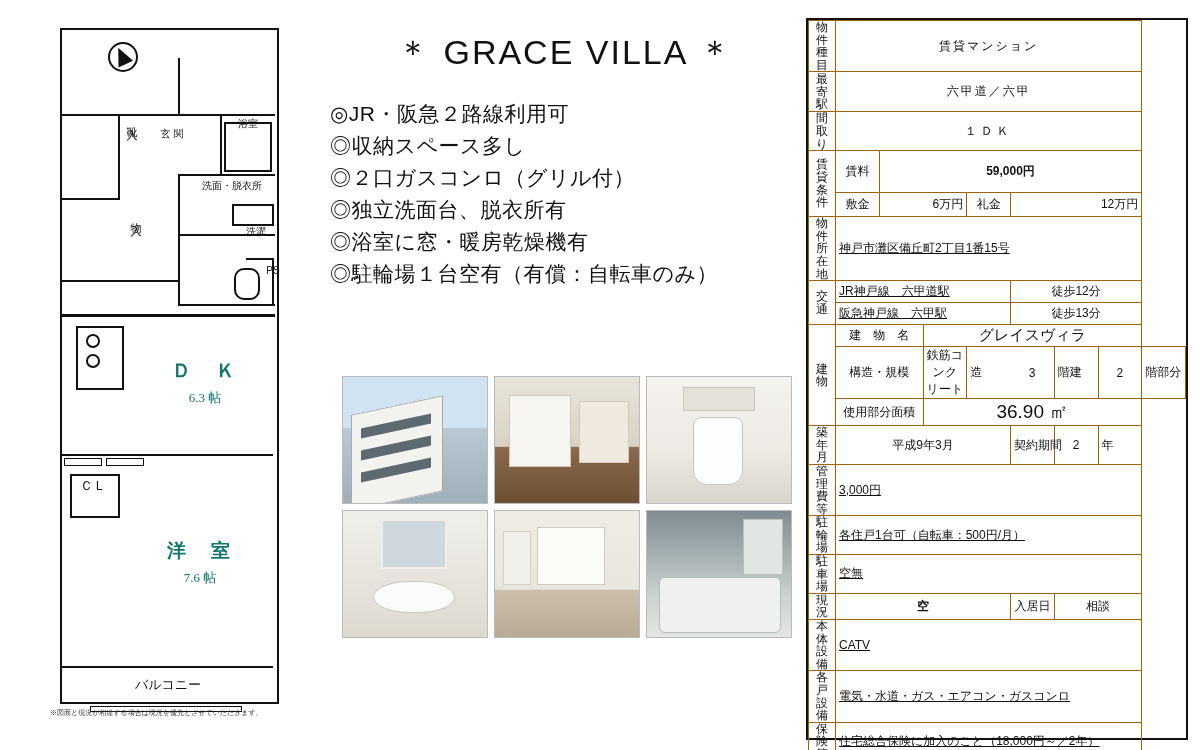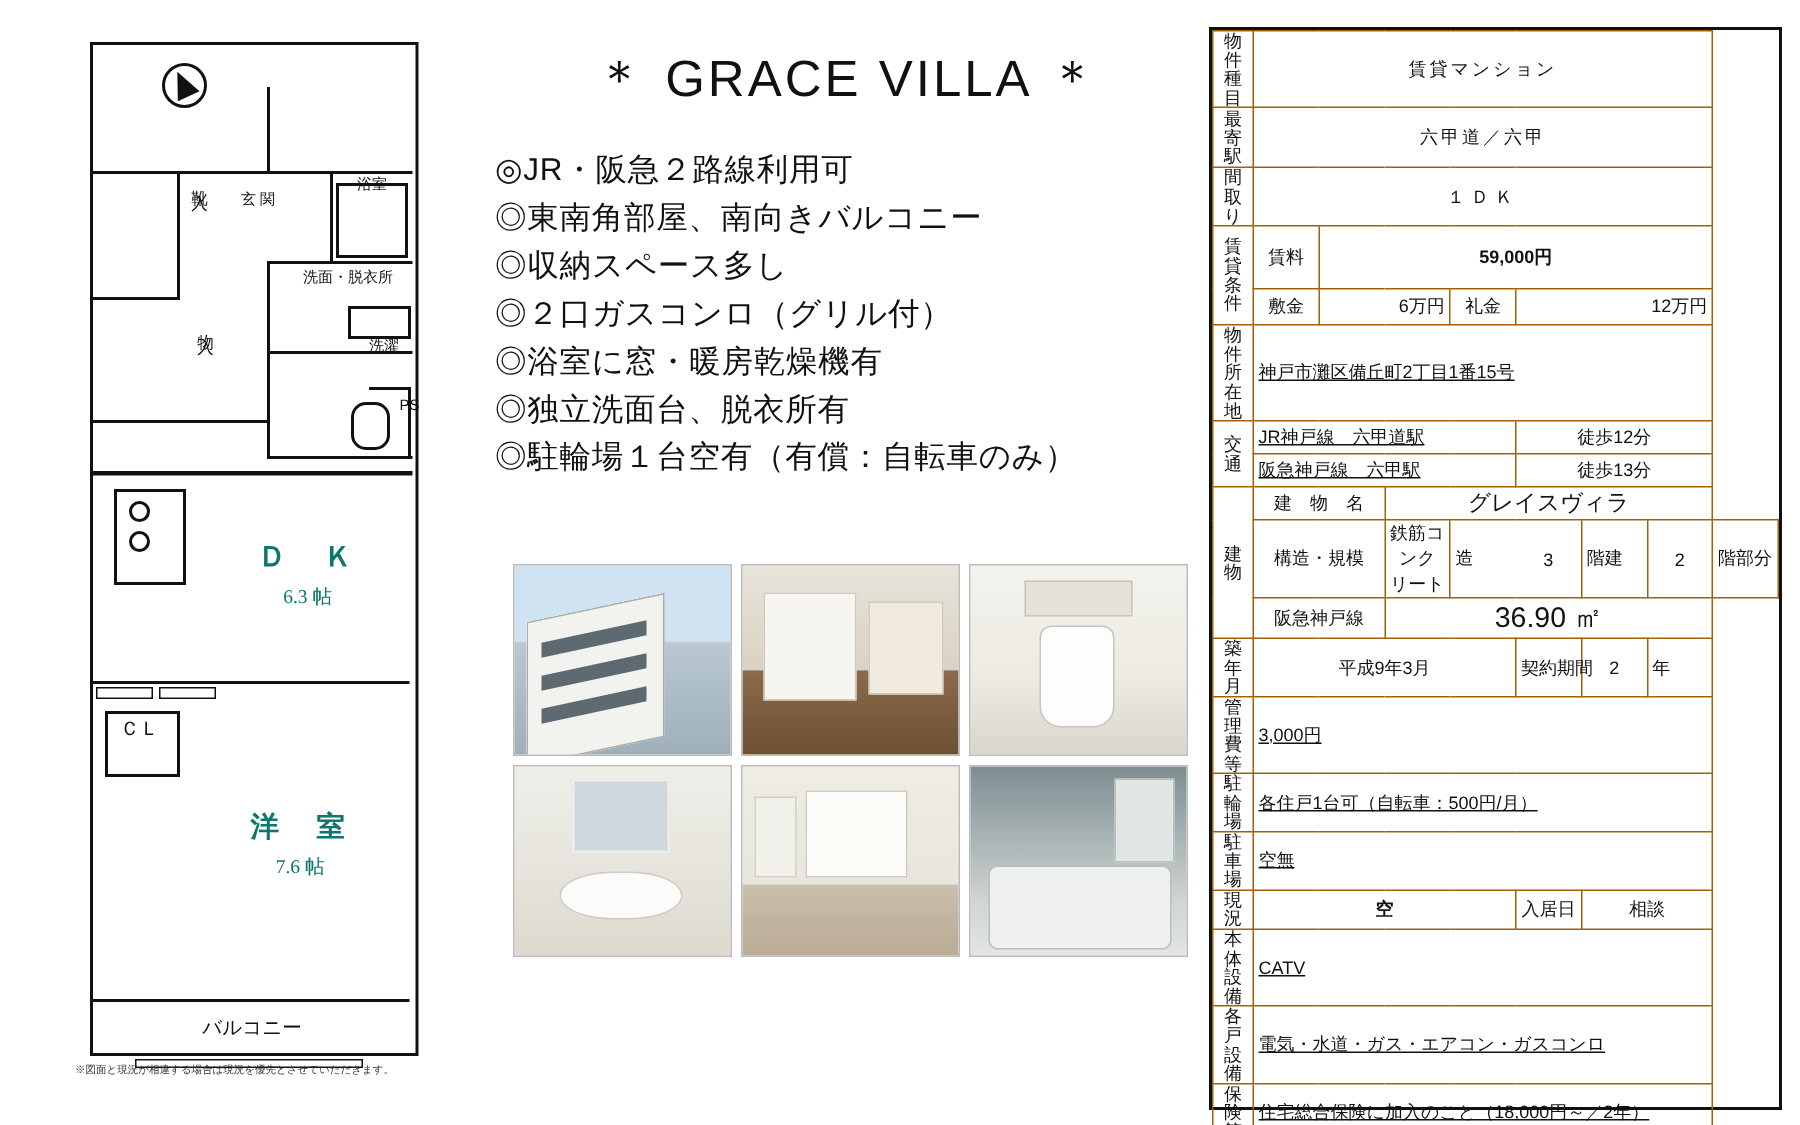--- a/index.html
+++ b/index.html
@@ -122,25 +122,24 @@
       <div class="room-name">洋　室</div>
       <div class="room-size">7.6 帖</div>
     </div>
     <div class="small-lbl" style="left:60px;top:660px;width:116px;font-size:13px;">バルコニー</div>
     <div class="fp-caption">※図面と現況が相違する場合は現況を優先とさせていただきます。</div>
   </div>
 
   <div class="mid">
     <div class="title">＊ GRACE VILLA ＊</div>
     <div class="bullet">◎JR・阪急２路線利用可</div>
-    <div class="bullet">◎東南角部屋、南向きバルコニー</div>
     <div class="bullet">◎収納スペース多し</div>
     <div class="bullet">◎２口ガスコンロ（グリル付）</div>
+    <div class="bullet">◎独立洗面台、脱衣所有</div>
     <div class="bullet">◎浴室に窓・暖房乾燥機有</div>
-    <div class="bullet">◎独立洗面台、脱衣所有</div>
     <div class="bullet">◎駐輪場１台空有（有償：自転車のみ）</div>
   </div>
 
   <div class="photos">
     <div class="photo ph1"></div>
     <div class="photo ph2"></div>
     <div class="photo ph3"></div>
     <div class="photo ph4"></div>
     <div class="photo ph5"></div>
     <div class="photo ph6"></div>
@@ -193,21 +192,21 @@
       <tr style="height:22px;">
         <td class="hlab" colspan="2">構造・規模</td>
         <td class="c-cell sm" colspan="1">鉄筋コンクリート</td>
         <td class="xs n-b" style="border-left:none;width:16px;">造</td>
         <td class="c-cell" style="width:26px;border-left:none;">3</td>
         <td class="xs" style="border-left:none;width:26px;">階建</td>
         <td class="c-cell" style="width:26px;border-left:none;">2</td>
         <td class="xs" style="border-left:none;">階部分</td>
       </tr>
       <tr style="height:24px;">
-        <td class="hlab" colspan="2">阪急神戸線</td>
+        <td class="hlab" colspan="2">使用部分面積</td>
         <td class="c-cell" colspan="5" style="font-size:19px;">36.90 ㎡</td>
       </tr>
       <tr style="height:24px;">
         <td class="vlab">築 年 月</td>
         <td class="c-cell" colspan="4">平成9年3月</td>
         <td class="hlab" colspan="1" style="width:52px;">契約期間</td>
         <td class="c-cell">2</td>
         <td class="xs" style="border-left:none;">年</td>
       </tr>
       <tr style="height:22px;">

